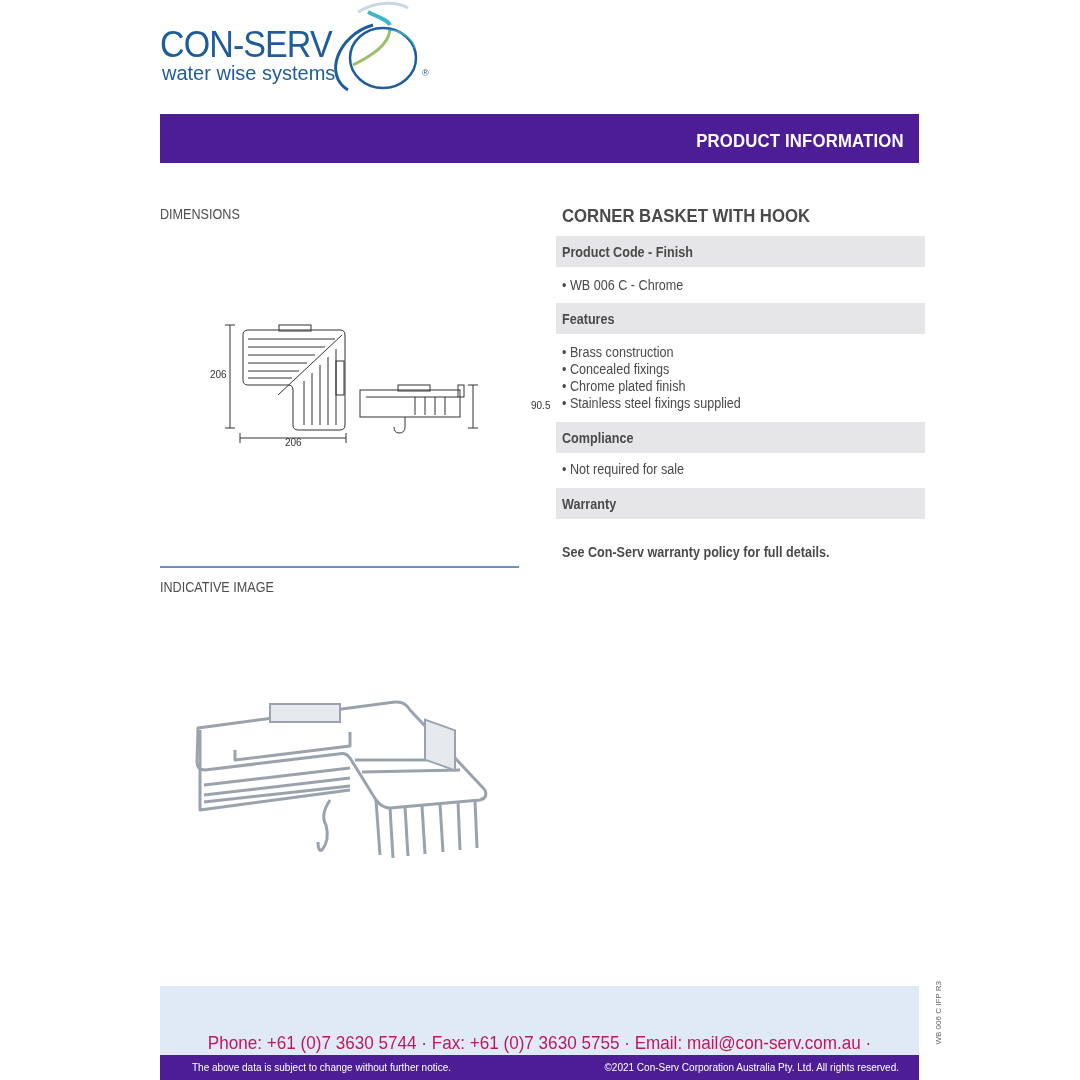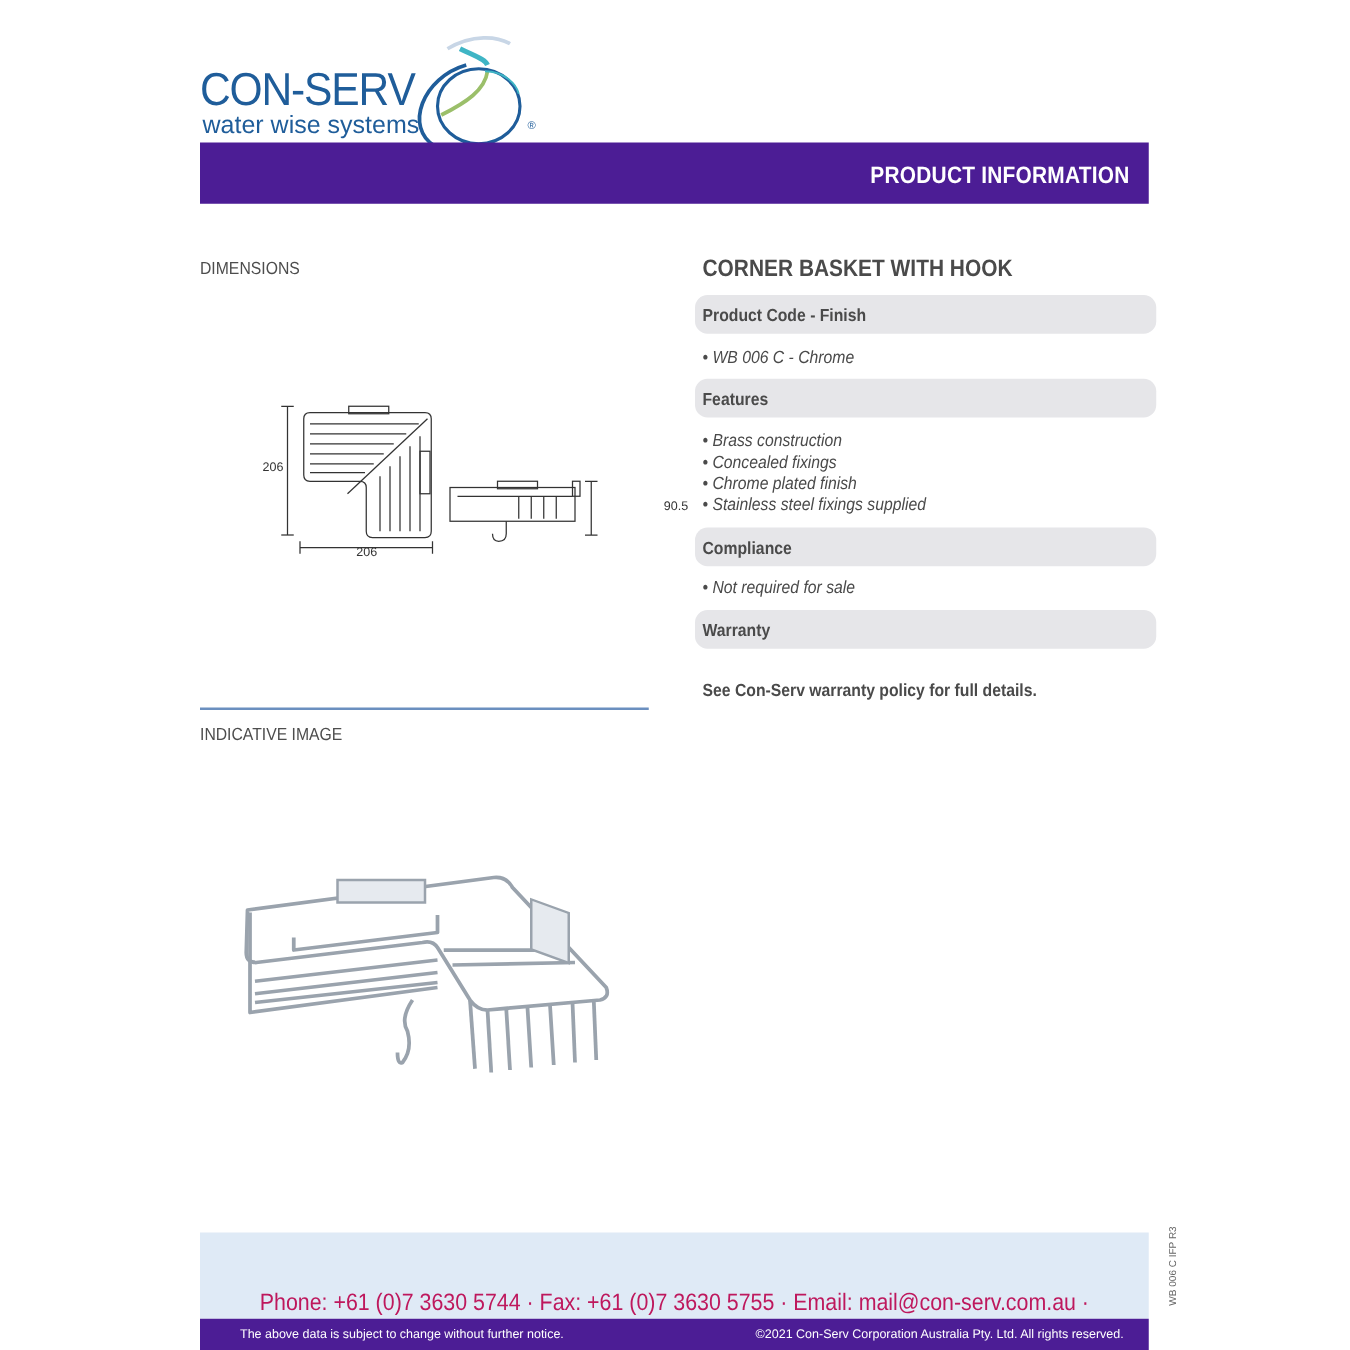--- a/index.html
+++ b/index.html
@@ -1,41 +1,41 @@
 <!DOCTYPE html>
 <html><head>
 <meta charset="utf-8">
 <style>
   html, body { margin:0; padding:0; background:#ffffff; }
   body { width:1080px; height:1080px; position:relative; overflow:hidden;
          font-family:"Liberation Sans", sans-serif; color:#4a4a4a; }
   .abs { position:absolute; }
 
   
-  .logo { left:158px; top:0; width:290px; height:100px;margin-top:27px; }
+  .logo { left:158px; top:0; width:290px; height:100px; }
   .logo-word { position:absolute; left:2px; top:24px; font-size:37px; color:#1f5d9a;
                letter-spacing:-1px; font-family:"Liberation Sans", sans-serif; transform:scaleX(0.92); transform-origin:left; }
   .logo-sub { position:absolute; left:4px; top:62px; font-size:20px; color:#1f5d9a; }
   .logo-reg { position:absolute; left:264px; top:68px; font-size:9px; color:#1f5d9a; }
   .logo svg { position:absolute; left:170px; top:0; }
 
   
   .header-bar { left:160px; top:114px; width:759px; height:49px; background:#4c1d95; }
   .header-title { position:absolute; right:15px; top:16px; color:#fff; font-weight:bold;
                   font-size:19px; letter-spacing:0.2px; transform:scaleX(0.88); transform-origin:right; }
 
   .section-label { font-size:14px; color:#4d4d4d; transform:scaleX(0.9); transform-origin:left; }
 
   
   .product-title { left:562px; top:205px; font-size:19px; font-weight:bold; color:#4a4a4a;
                    transform:scaleX(0.88); transform-origin:left; white-space:nowrap; }
-  .spec-head { left:556px; width:369px; height:31px; background:#e6e6e9;border-radius:10px; }
+  .spec-head { left:556px; width:369px; height:31px; background:#e6e6e9; }
   .spec-head span { position:absolute; left:6px; top:8px; font-size:14px; font-weight:bold; color:#4a4a4a;
                     transform:scaleX(0.9); transform-origin:left; white-space:nowrap; }
-  .spec-list { left:562px; font-size:14px; color:#4a4a4a; line-height:17px;font-style:italic; }
+  .spec-list { left:562px; font-size:14px; color:#4a4a4a; line-height:17px; }
   .spec-list div { transform:scaleX(0.9); transform-origin:left; white-space:nowrap; }
   .warranty-note { left:562px; top:544px; font-size:14px; font-weight:bold; color:#4a4a4a;
                    transform:scaleX(0.9); transform-origin:left; white-space:nowrap; }
 
   .divider { left:160px; top:566px; width:359px; height:2px; background:#6b8fbf; }
 
   
   .footer-info { left:160px; top:986px; width:759px; height:69px; background:#dfeaf6; text-align:center; }
   .footer-info .l1 { position:absolute; left:0; right:0; top:9px; font-size:13px; font-weight:bold; color:#555; }
   .footer-info .l2 { position:absolute; left:0; right:0; top:28px; font-size:13px; color:#666; }

